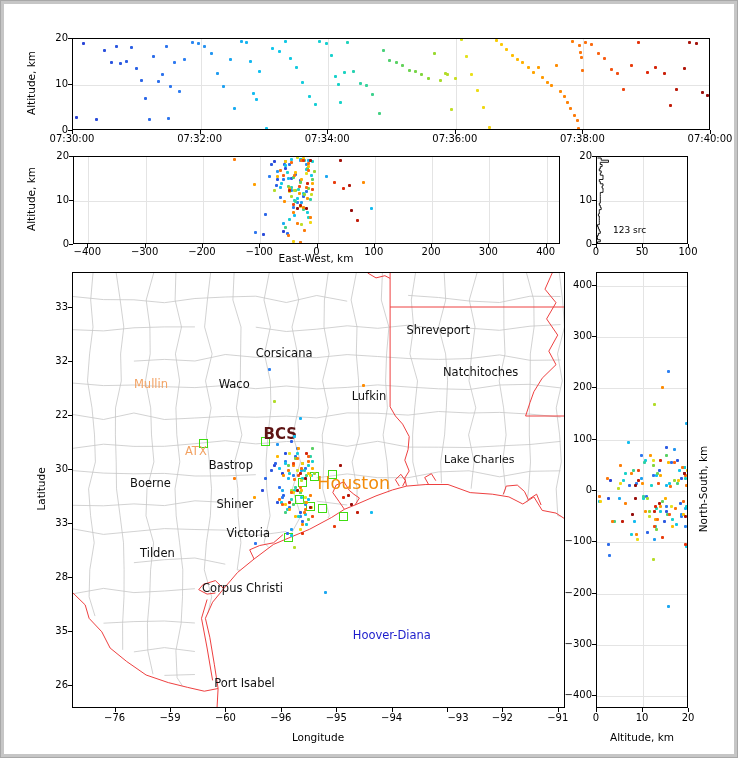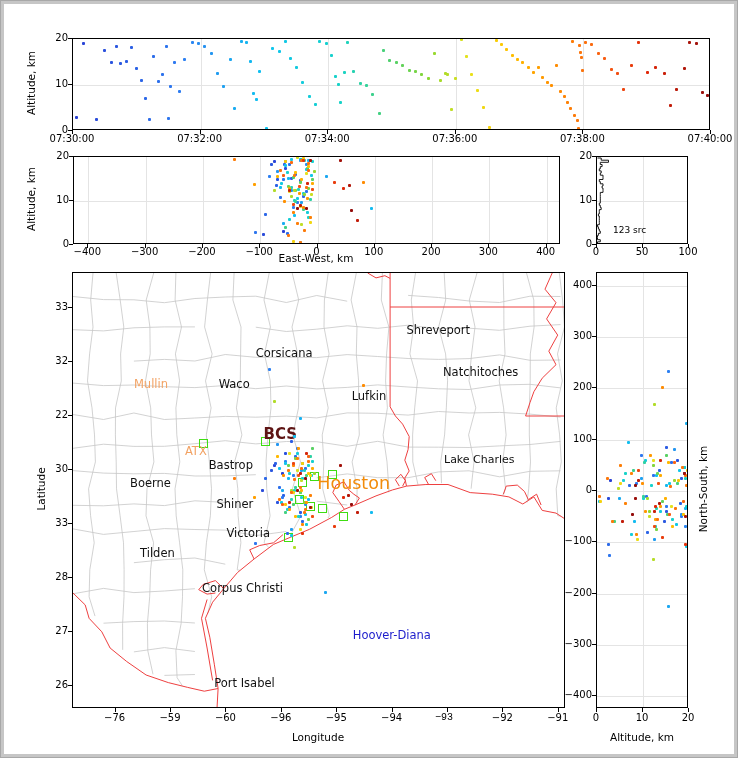--- a/index.html
+++ b/index.html
@@ -710,39 +710,39 @@
       <div class="tick-label xlab" style="left: 170.046px; top: 712px;">−59</div>
       <div class="tick" style="left: 225.439px; top: 708px; width: 1px; height: 4px;"></div>
       <div class="tick-label xlab" style="left: 225.439px; top: 712px;">−60</div>
       <div class="tick" style="left: 280.833px; top: 708px; width: 1px; height: 4px;"></div>
       <div class="tick-label xlab" style="left: 280.833px; top: 712px;">−96</div>
       <div class="tick" style="left: 336.226px; top: 708px; width: 1px; height: 4px;"></div>
       <div class="tick-label xlab" style="left: 336.226px; top: 712px;">−95</div>
       <div class="tick" style="left: 391.619px; top: 708px; width: 1px; height: 4px;"></div>
       <div class="tick-label xlab" style="left: 391.619px; top: 712px;">−94</div>
       <div class="tick" style="left: 447.012px; top: 708px; width: 1px; height: 4px;"></div>
-      <div class="tick-label xlab" style="left: 444px; top: 712px; font-family: Liberation Mono, monospace;">−93</div>
+      <div class="tick-label xlab" style="left: 458px; top: 712px;">−93</div>
       <div class="tick" style="left: 502.406px; top: 708px; width: 1px; height: 4px;"></div>
       <div class="tick-label xlab" style="left: 502.406px; top: 712px;">−92</div>
       <div class="tick" style="left: 557.799px; top: 708px; width: 1px; height: 4px;"></div>
       <div class="tick-label xlab" style="left: 557.799px; top: 712px;">−91</div>
       <div class="tick" style="left: 68px; top: 307.074px; width: 4px; height: 1px;"></div>
       <div class="tick-label ylab" style="left: 28px; top: 301.074px;">33</div>
       <div class="tick" style="left: 68px; top: 361.035px; width: 4px; height: 1px;"></div>
       <div class="tick-label ylab" style="left: 28px; top: 355.035px;">32</div>
       <div class="tick" style="left: 68px; top: 414.995px; width: 4px; height: 1px;"></div>
       <div class="tick-label ylab" style="left: 28px; top: 408.995px;">22</div>
       <div class="tick" style="left: 68px; top: 468.955px; width: 4px; height: 1px;"></div>
       <div class="tick-label ylab" style="left: 28px; top: 462.955px;">30</div>
       <div class="tick" style="left: 68px; top: 522.916px; width: 4px; height: 1px;"></div>
       <div class="tick-label ylab" style="left: 28px; top: 516.916px;">33</div>
       <div class="tick" style="left: 68px; top: 576.876px; width: 4px; height: 1px;"></div>
       <div class="tick-label ylab" style="left: 28px; top: 570.876px;">28</div>
       <div class="tick" style="left: 68px; top: 630.837px; width: 4px; height: 1px;"></div>
-      <div class="tick-label ylab" style="left: 28px; top: 624.837px;">27</div>
+      <div class="tick-label ylab" style="left: 28px; top: 624.837px;">35</div>
       <div class="tick" style="left: 68px; top: 684.797px; width: 4px; height: 1px;"></div>
       <div class="tick-label ylab" style="left: 28px; top: 678.797px;">26</div>
       <div class="tick" style="left: 596px; top: 708px; width: 1px; height: 4px;"></div>
       <div class="tick-label xlab" style="left: 596px; top: 712px;">0</div>
       <div class="tick" style="left: 642px; top: 708px; width: 1px; height: 4px;"></div>
       <div class="tick-label xlab" style="left: 642px; top: 712px;">10</div>
       <div class="tick" style="left: 688px; top: 708px; width: 1px; height: 4px;"></div>
       <div class="tick-label xlab" style="left: 688px; top: 712px;">20</div>
       <div class="tick" style="left: 592px; top: 284.824px; width: 4px; height: 1px;"></div>
       <div class="tick-label ylab" style="left: 552px; top: 278.824px;">400</div>

